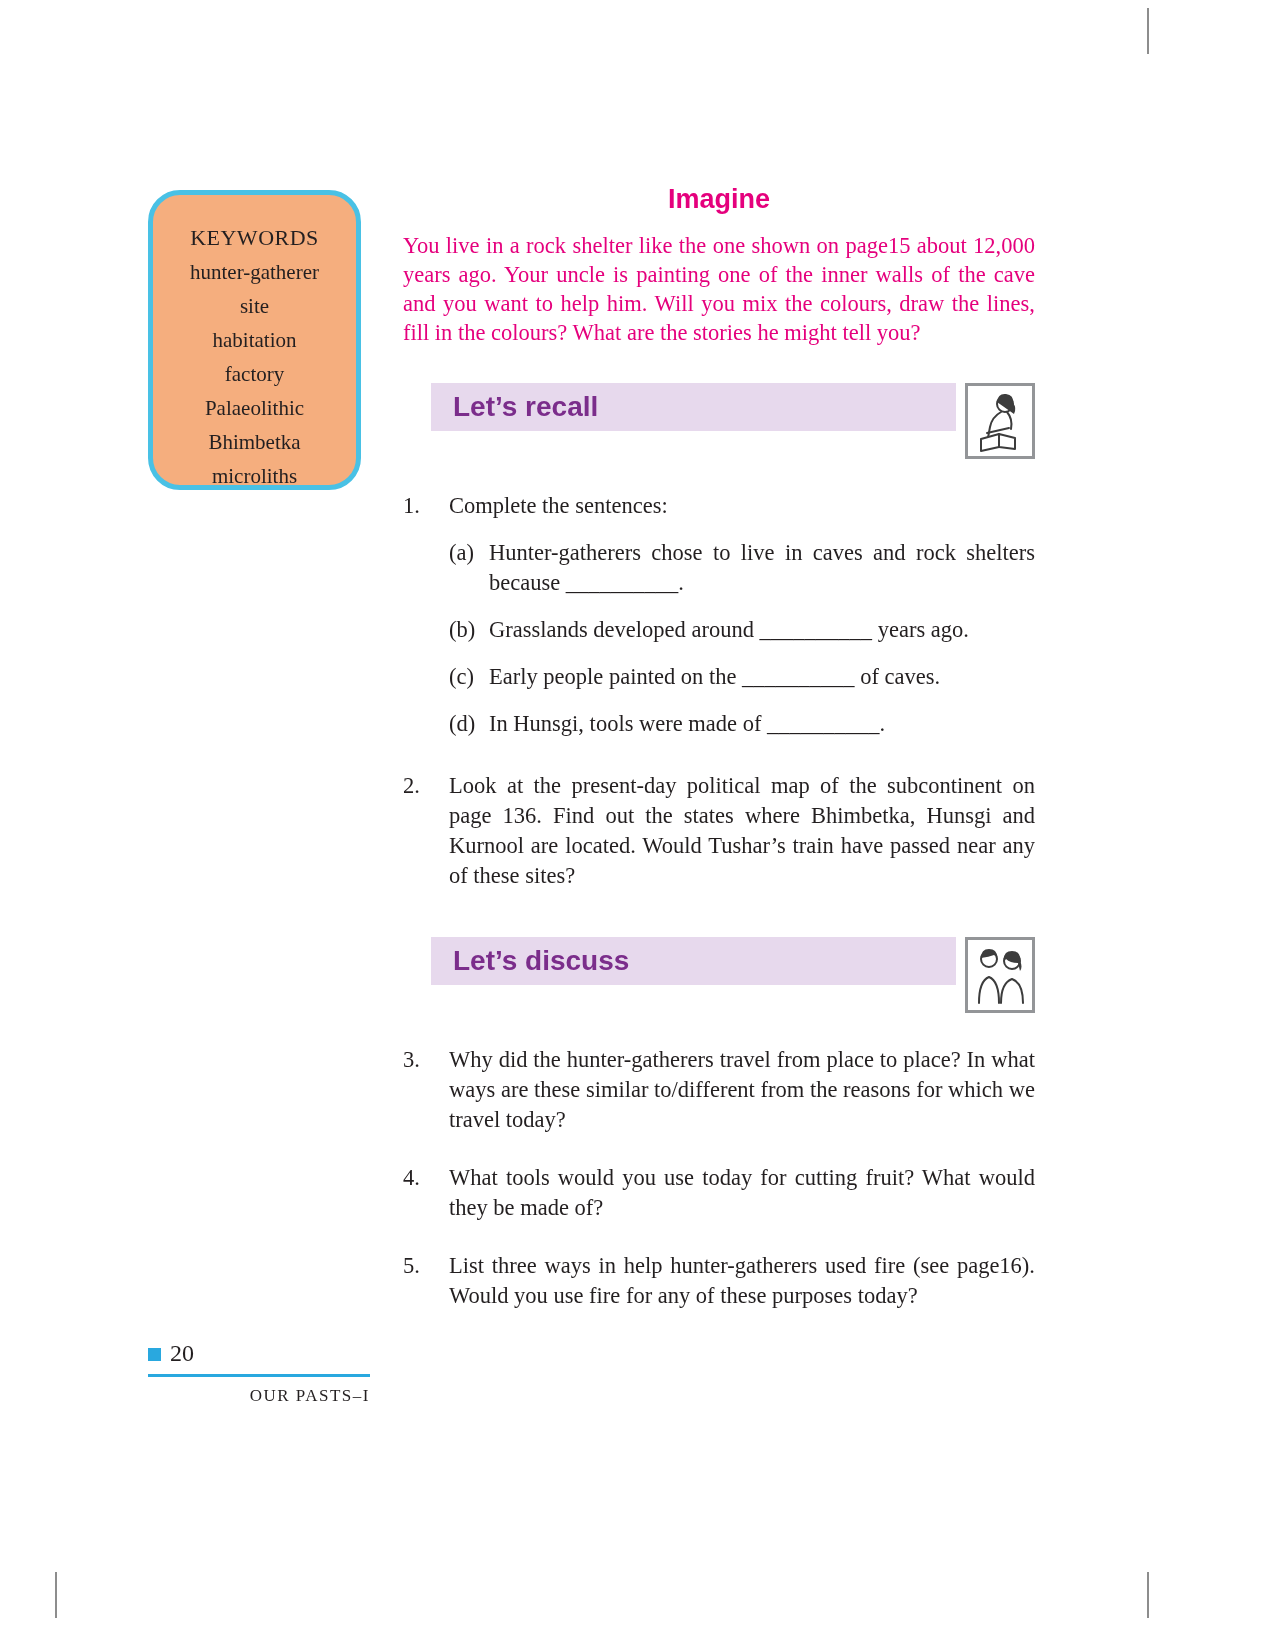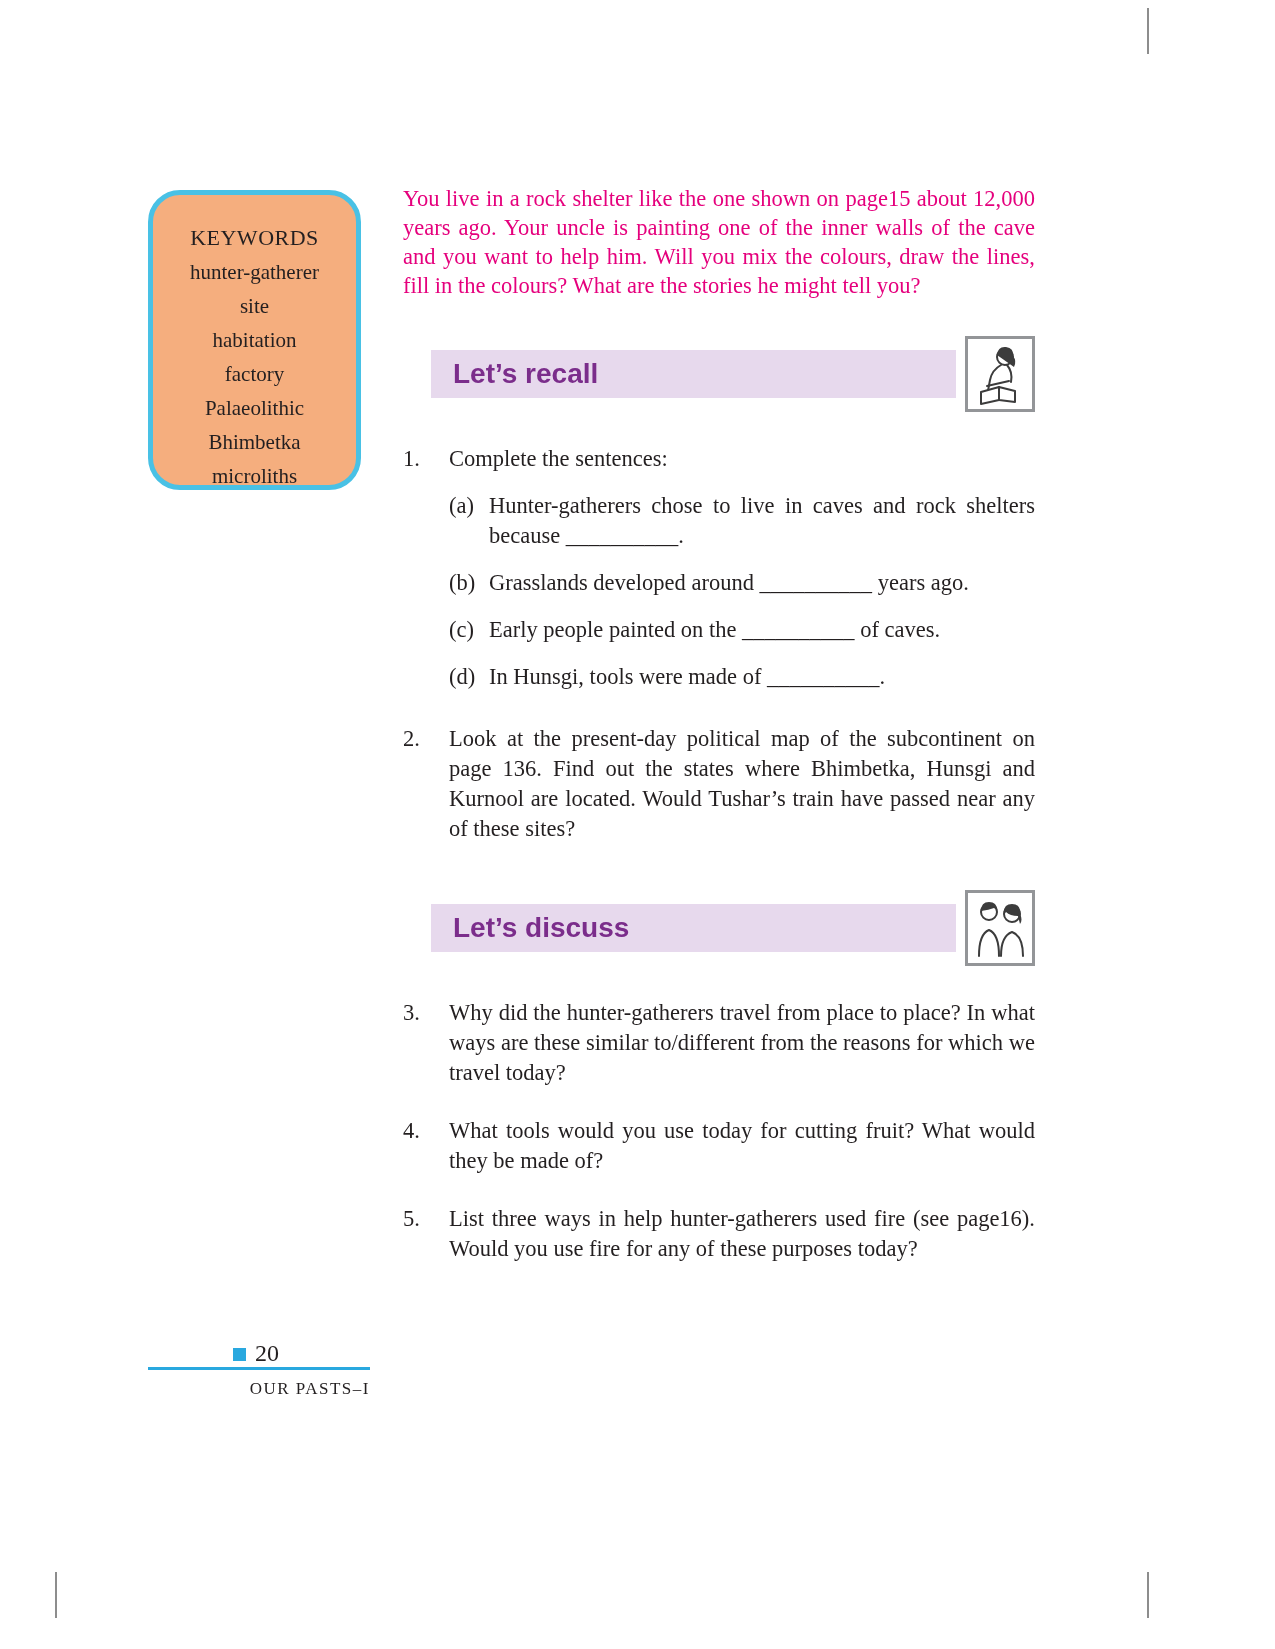--- a/index.html
+++ b/index.html
@@ -34,21 +34,21 @@
   .main{position:absolute;left:403px;top:184px;width:632px;}
   .imagine-title{
     font-family:"Liberation Sans",sans-serif;font-weight:bold;
     font-size:27px;color:#e5007d;text-align:center;margin:0 0 16px 0;
   }
   .imagine-body{
     color:#e5007d;font-size:22.5px;line-height:29px;
     text-align:justify;margin:0;
   }
 
-  .section-header{display:flex;align-items:center;margin-top:36px;padding-left:28px;}
+  .section-header{display:flex;align-items:flex-start;margin-top:36px;padding-left:28px;}
   .band{flex:1;height:48px;background:#e7d9ed;display:flex;align-items:center;}
   .band-title{
     font-family:"Liberation Sans",sans-serif;font-weight:bold;
     font-size:28px;color:#7b2d8b;padding-left:22px;
   }
   .pic-frame{
     width:64px;height:70px;border:3px solid #939598;background:#ffffff;
     margin-left:9px;flex-shrink:0;
     display:flex;align-items:center;justify-content:center;
   }
@@ -59,21 +59,21 @@
   .qtext{flex:1;text-align:justify;}
   .mt-big{margin-top:32px;}
   .mt-med{margin-top:28px;}
   .subitem{display:flex;margin-top:17px;}
   .sublabel{width:40px;flex-shrink:0;}
   .subtext{flex:1;text-align:justify;}
   .subitems{margin-top:16px;}
 
   
   .footer{position:absolute;left:148px;top:1340px;width:222px;}
-  .page-num-row{text-align:center;font-size:24px;padding-right:6px;}
+  .page-num-row{text-align:left;font-size:24px;padding-right:6px;margin-bottom:7px;}
   .page-square{display:inline-block;width:13px;height:13px;background:#29a8df;margin-right:9px;}
   .footer-rule{height:3px;background:#29a8df;}
   .footer-title{text-align:right;font-size:17px;letter-spacing:1.5px;margin-top:9px;}
 </style>
 </head>
 <body>
 
 <div class="page">
 
   <div class="crop tr"></div>
@@ -86,20 +86,21 @@
     <div>site</div>
     <div>habitation</div>
     <div>factory</div>
     <div>Palaeolithic</div>
     <div>Bhimbetka</div>
     <div>microliths</div>
   </div>
 
   <div class="main">
 
+    <h1 class="imagine-title">Imagine</h1>
     <p class="imagine-body">You live in a rock shelter like the one shown on page15 about 12,000 years ago. Your uncle is painting one of the inner walls of the cave and you want to help him. Will you mix the colours, draw the lines, fill in the colours? What are the stories he might tell you?</p>
 
     <div class="section-header">
       <div class="band">
         <span class="band-title">Let’s recall</span>
       </div>
       <div class="pic-frame">
         <svg width="58" height="64" viewBox="0 0 58 64">
           <g fill="none" stroke="#3c3c3c" stroke-width="2" stroke-linecap="round" stroke-linejoin="round">
             <circle cx="34" cy="15" r="8" fill="#ffffff"></circle>

